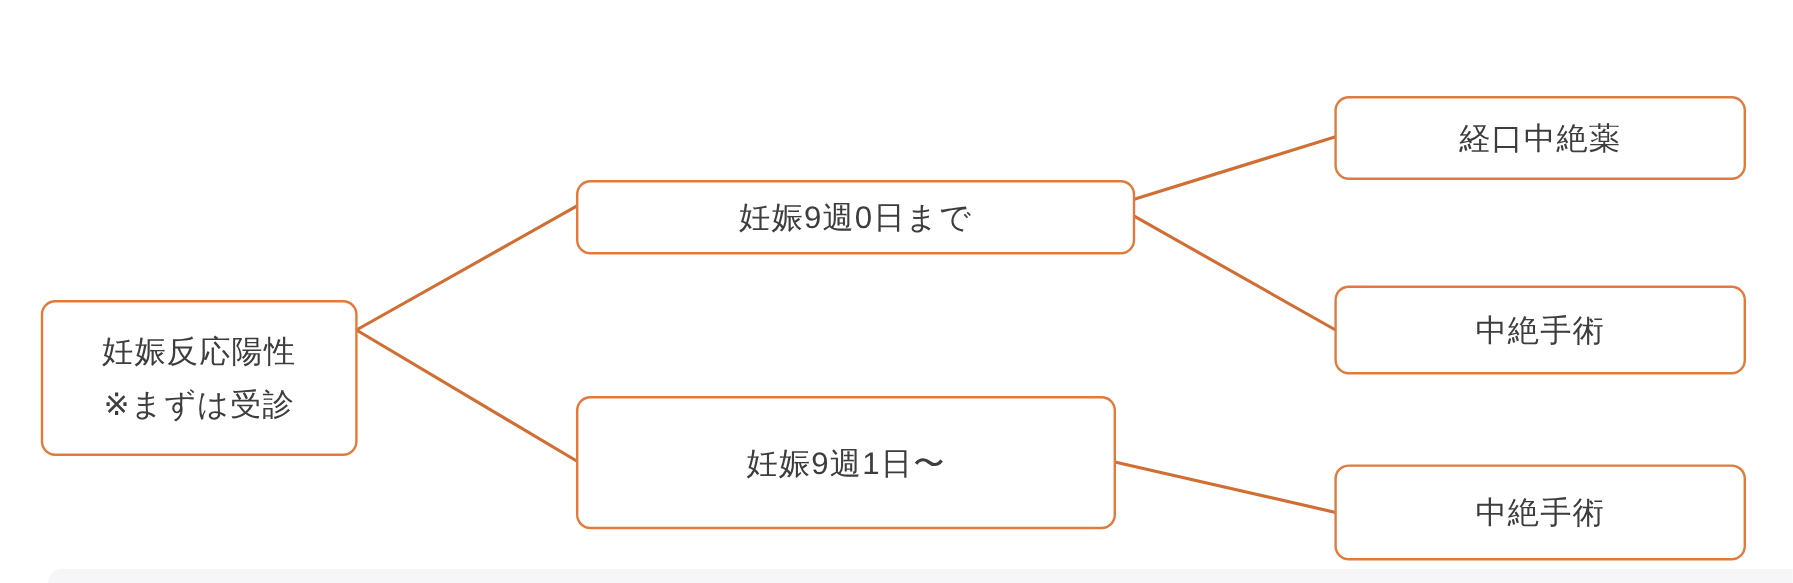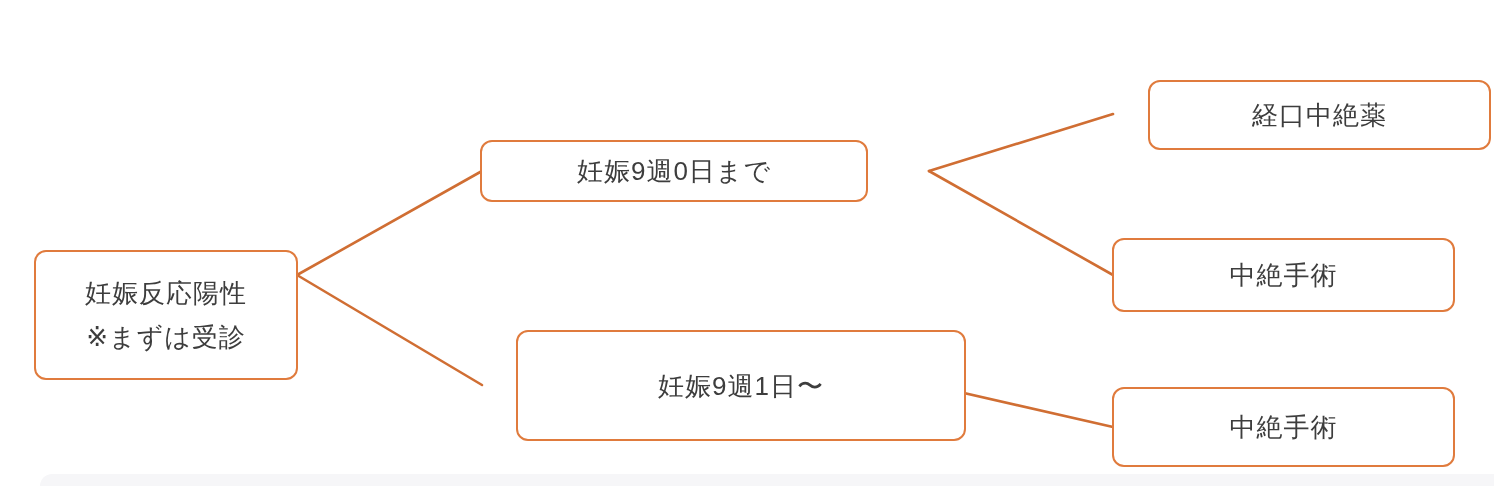--- a/index.html
+++ b/index.html
@@ -44,23 +44,23 @@
     flex-direction: column;
     align-items: center;
     justify-content: center;
     text-align: center;
     color: var(--text);
     font-size: 26px;
     line-height: 44px;
     letter-spacing: 1px;
   }
   #node-start        { left: 34px;   top: 210px; width: 264px; height: 130px; margin-top: 40px; }
-  #node-upto9w0d     { left: 480px;  top: 140px; width: 388px; height: 62px;  }
-  #node-9w1d-11w6d   { left: 480px;  top: 330px; width: 450px; height: 111px; margin-left: 36px; }
-  #node-oral-pill    { left: 1112px; top: 80px;  width: 343px; height: 70px; margin-left: 36px;  }
+  #node-upto9w0d     { left: 480px;  top: 150px; width: 466px; height: 62px;  }
+  #node-9w1d-11w6d   { left: 480px;  top: 330px; width: 450px; height: 111px; }
+  #node-oral-pill    { left: 1112px; top: 80px;  width: 343px; height: 70px;  }
   #node-surgery-top  { left: 1112px; top: 238px; width: 343px; height: 74px;  }
   #node-surgery-bot  { left: 1112px; top: 387px; width: 343px; height: 80px;  }
   .node-line { display: block; }
   .bottom-strip {
     position: absolute;
     left: 40px;
     right: 0;
     top: 474px;
     height: 12px;
     background: var(--bottom-strip);

